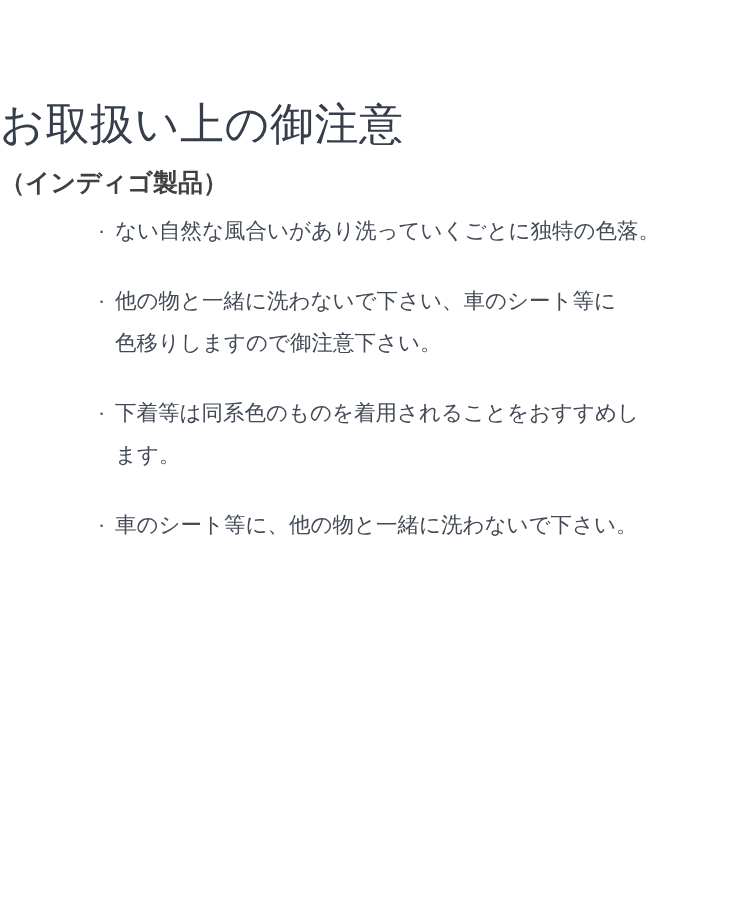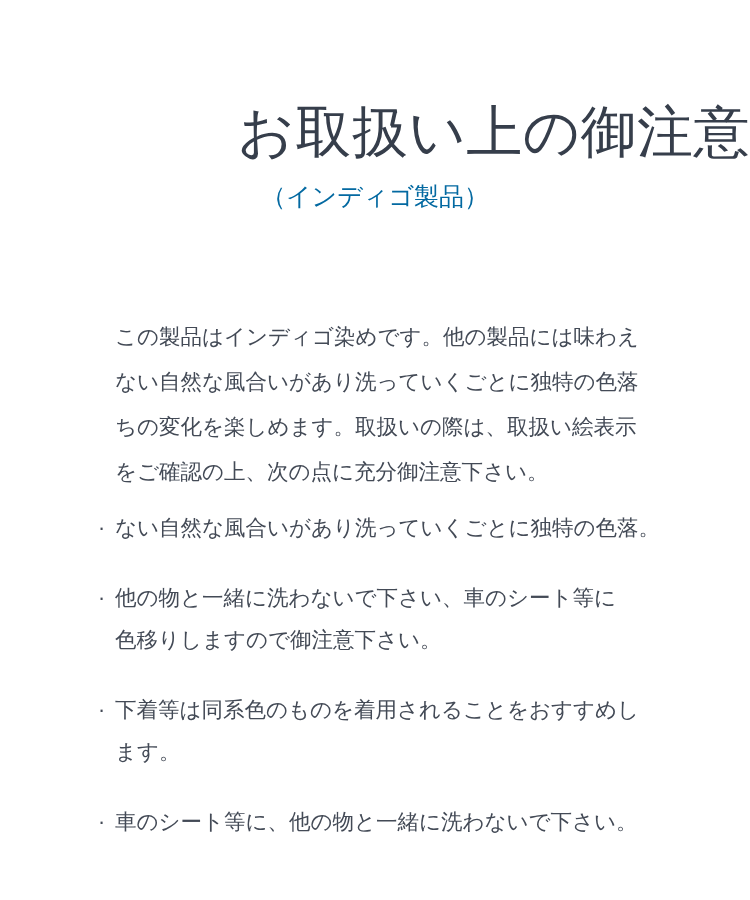--- a/index.html
+++ b/index.html
@@ -13,34 +13,33 @@
     height: 900px;
     background: #ffffff;
     font-family: "Liberation Sans", "DejaVu Sans", sans-serif;
     color: #434a56;
     box-sizing: border-box;
     padding-top: 98px;
     overflow: hidden;
   }
   .title {
     margin: 0;
-    text-align: right;
-    font-size: 56px;
+    text-align: left;
+    font-size: 44px;
     font-weight: 400;
     line-height: 1.2;
     color: #363e4b;
     letter-spacing: 0.5px;
   }
   .subtitle {
     margin-top: 15px;
-    text-align: center;
     font-size: 25px;
-    font-weight: 400;
+    font-weight: 700;
     line-height: 1.3;
-    color: #0369a1;
+    color: #404040;
   }
   .intro {
     margin: 102px 0 0 115px;
     max-width: 540px;
     font-size: 21.5px;
     line-height: 45px;
     white-space: pre-line;
   }
   .notes {
     margin: 12px 0 0 0;
@@ -72,24 +71,20 @@
 </style>
 </head>
 <body>
 
 <div class="page">
 
   <h1 class="title">お取扱い上の御注意</h1>
 
   <div class="subtitle">（インディゴ製品）</div>
 
-  <p class="intro">この製品はインディゴ染めです。他の製品には味わえ
-ない自然な風合いがあり洗っていくごとに独特の色落
-ちの変化を楽しめます。取扱いの際は、取扱い絵表示
-をご確認の上、次の点に充分御注意下さい。</p>
 
   <ul class="notes">
     <li class="note">
       <span class="marker">·</span>
       <span class="note-text">ない自然な風合いがあり洗っていくごとに独特の色落。</span>
     </li>
     <li class="note">
       <span class="marker">·</span>
       <span class="note-text">他の物と一緒に洗わないで下さい、車のシート等に
 色移りしますので御注意下さい。</span>

